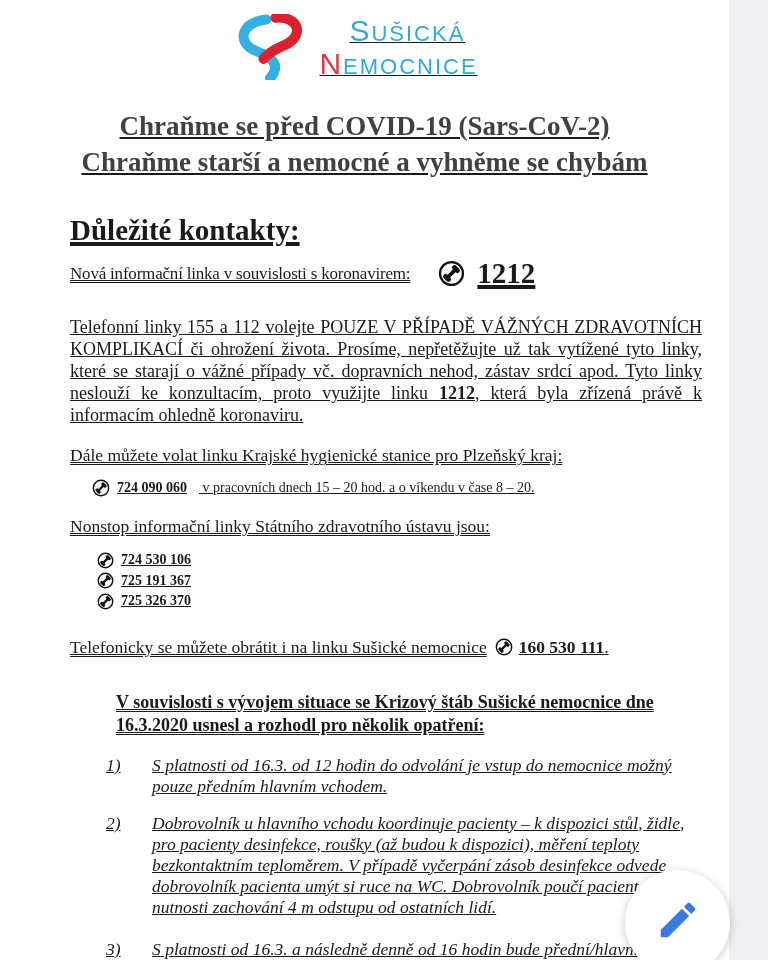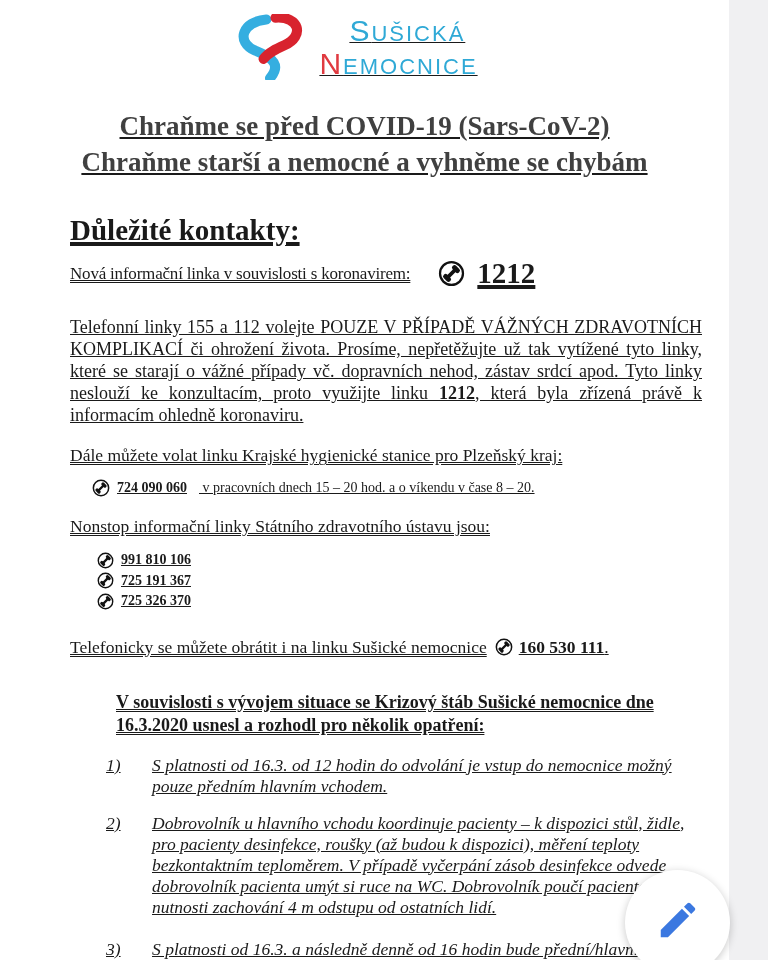--- a/index.html
+++ b/index.html
@@ -151,21 +151,21 @@
       <span class="phone-detail">&nbsp;v pracovních dnech 15 – 20 hod. a o víkendu v čase 8 – 20.</span>
     </div>
 
     <div class="sub-heading">Nonstop informační linky Státního zdravotního ústavu jsou:</div>
 
     <div class="phone-list">
       <div class="phone-row">
         <svg class="icon" width="17" height="17">
             <use href="#sym-phone"></use>
           </svg>
-        <span class="phone-num">991 810 106</span>
+        <span class="phone-num">724 530 106</span>
       </div>
       <div class="phone-row">
         <svg class="icon" width="17" height="17">
             <use href="#sym-phone"></use>
           </svg>
         <span class="phone-num">725 191 367</span>
       </div>
       <div class="phone-row">
         <svg class="icon" width="17" height="17">
             <use href="#sym-phone"></use>

